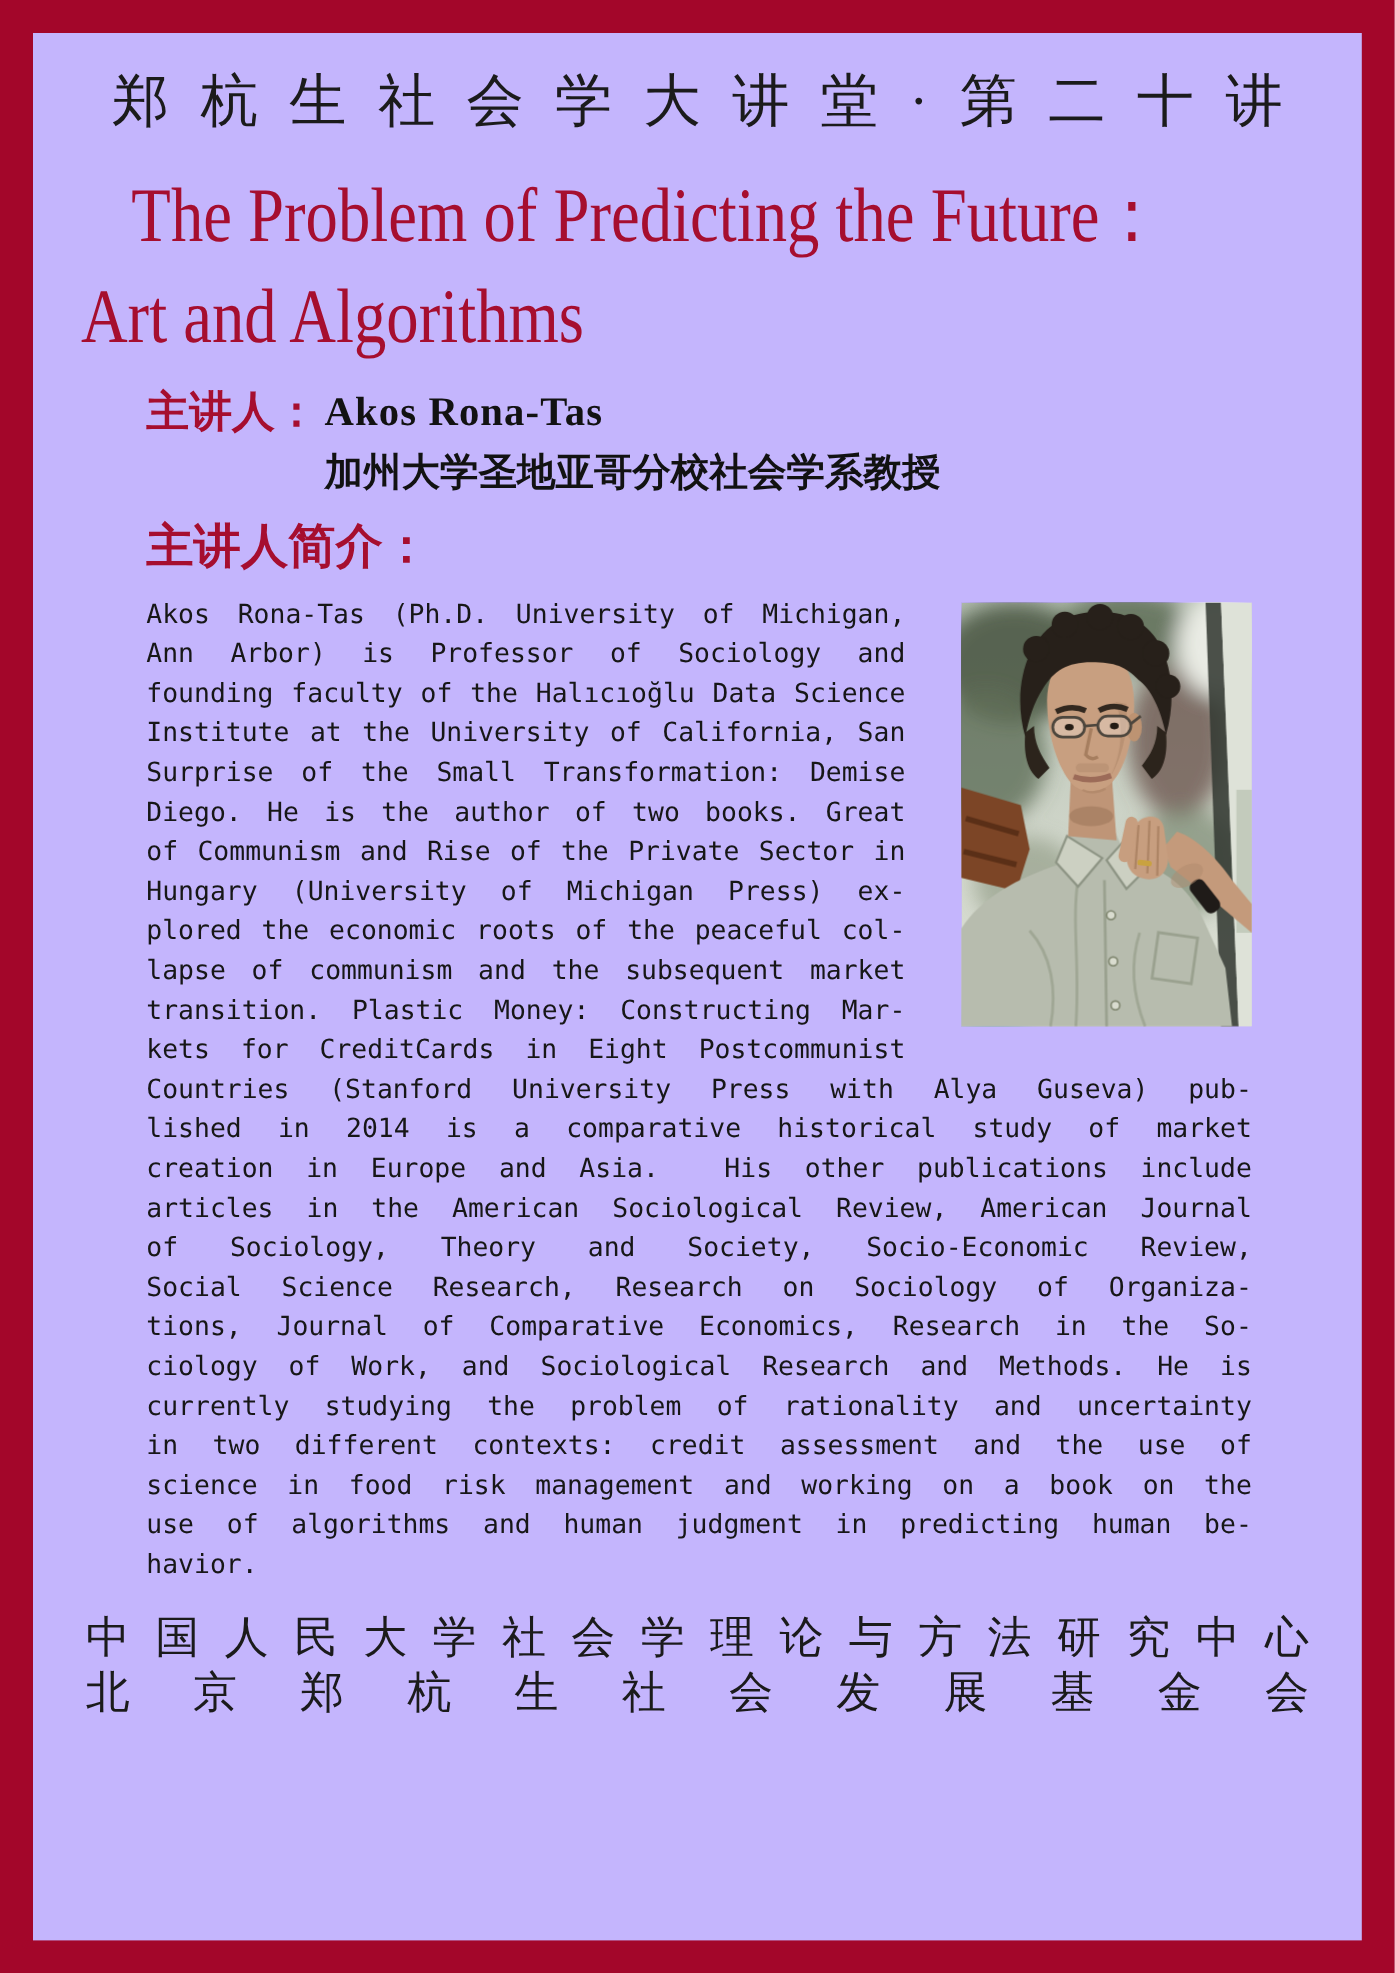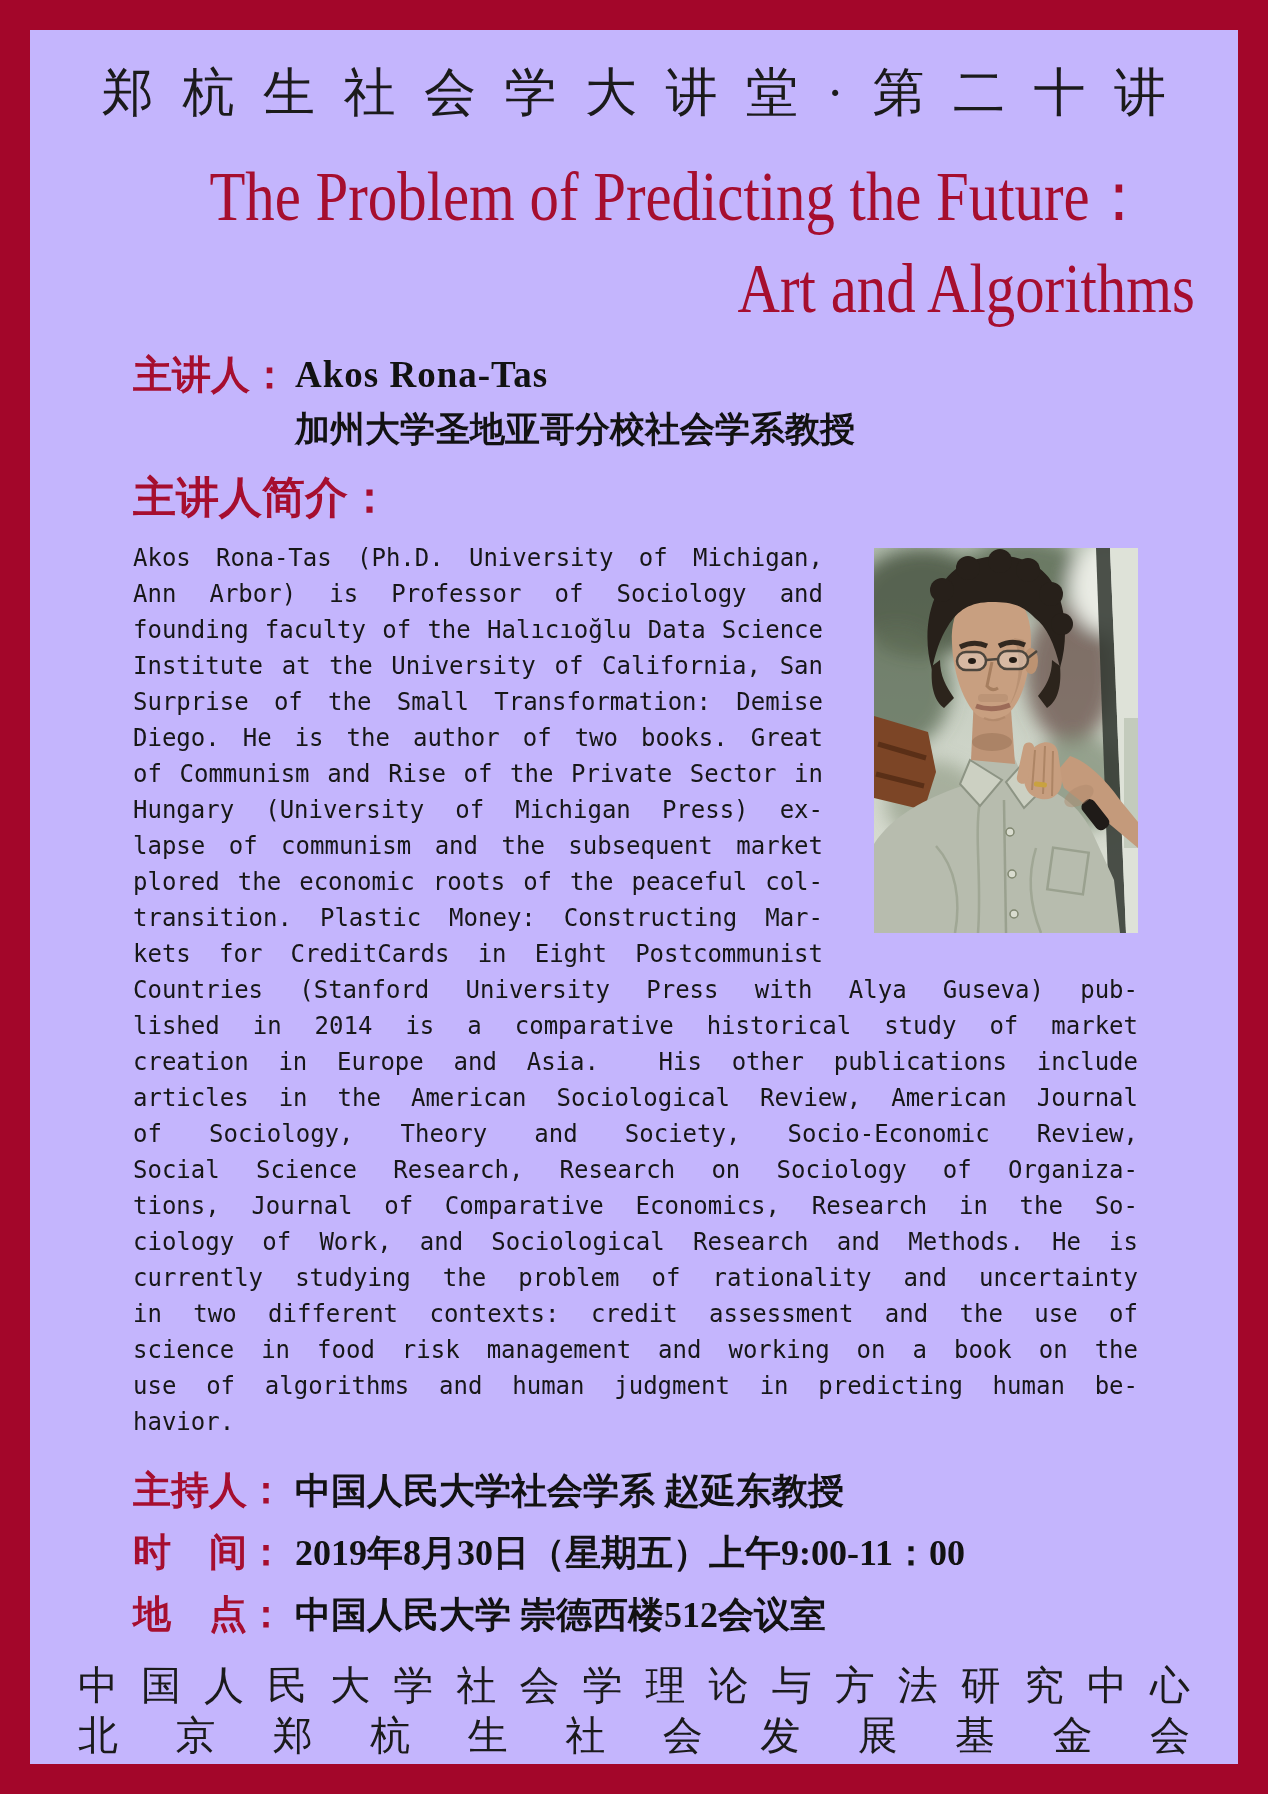--- a/index.html
+++ b/index.html
@@ -28,21 +28,21 @@
     color: #1b1b1b;
     font-family: "Liberation Serif", serif;
     text-align: justify;
     text-align-last: justify;
     white-space: nowrap;
   }
 
   
   .en-title {
     margin-top: 26px;
-    text-align: right;
+    text-align: left;
     color: #a60e2f;
     font-size: 70px;
     line-height: 92px;
     font-weight: 400;
   }
   .en-title .tline {
     display: inline-block;
     transform: scaleX(0.84);
     transform-origin: 50% 50%;
     white-space: nowrap;
@@ -264,22 +264,22 @@
 
       <div class="bio-narrow">
           <div class="bio-line">Akos Rona-Tas (Ph.D. University of Michigan,</div>
           <div class="bio-line">Ann Arbor) is Professor of Sociology and</div>
           <div class="bio-line">founding faculty of the Halıcıoğlu Data Science</div>
           <div class="bio-line">Institute at the University of California, San</div>
           <div class="bio-line">Surprise of the Small Transformation: Demise</div>
           <div class="bio-line">Diego. He is the author of two books. Great</div>
           <div class="bio-line">of Communism and Rise of the Private Sector in</div>
           <div class="bio-line">Hungary (University of Michigan Press) ex-</div>
+          <div class="bio-line">plored the economic roots of the peaceful col-</div>
           <div class="bio-line">lapse of communism and the subsequent market</div>
-          <div class="bio-line">plored the economic roots of the peaceful col-</div>
           <div class="bio-line">transition. Plastic Money: Constructing Mar-</div>
           <div class="bio-line">kets for CreditCards in Eight Postcommunist</div>
         </div>
 
       <div class="bio-wide">
           <div class="bio-line">Countries (Stanford University Press with Alya Guseva) pub-</div>
           <div class="bio-line">lished in 2014 is a comparative historical study of market</div>
           <div class="bio-line">creation in Europe and Asia.&nbsp; His other publications include</div>
           <div class="bio-line">articles in the American Sociological Review, American Journal</div>
           <div class="bio-line">of Sociology, Theory and Society, Socio-Economic Review,</div>
@@ -287,34 +287,20 @@
           <div class="bio-line">tions, Journal of Comparative Economics, Research in the So-</div>
           <div class="bio-line">ciology of Work, and Sociological Research and Methods. He is</div>
           <div class="bio-line">currently studying the problem of rationality and uncertainty</div>
           <div class="bio-line">in two different contexts: credit assessment and the use of</div>
           <div class="bio-line">science in food risk management and working on a book on the</div>
           <div class="bio-line">use of algorithms and human judgment in predicting human be-</div>
           <div class="bio-line">havior.</div>
         </div>
     </div>
 
-    <div class="details">
-      <div class="detail-row">
-        <span class="detail-label">主持人：</span>
-        <span class="detail-value">中国人民大学社会学系 赵延东教授</span>
-      </div>
-      <div class="detail-row">
-        <span class="detail-label">时　间：</span>
-        <span class="detail-value">2019年8月30日（星期五）上午9:00-11：00</span>
-      </div>
-      <div class="detail-row">
-        <span class="detail-label">地　点：</span>
-        <span class="detail-value">中国人民大学 崇德西楼512会议室</span>
-      </div>
-    </div>
 
     <div class="footer">
       <div class="footer-line">中国人民大学社会学理论与方法研究中心</div>
       <div class="footer-line">北京郑杭生社会发展基金会</div>
     </div>
 
   </div>
 </div>
 
 </body></html>

